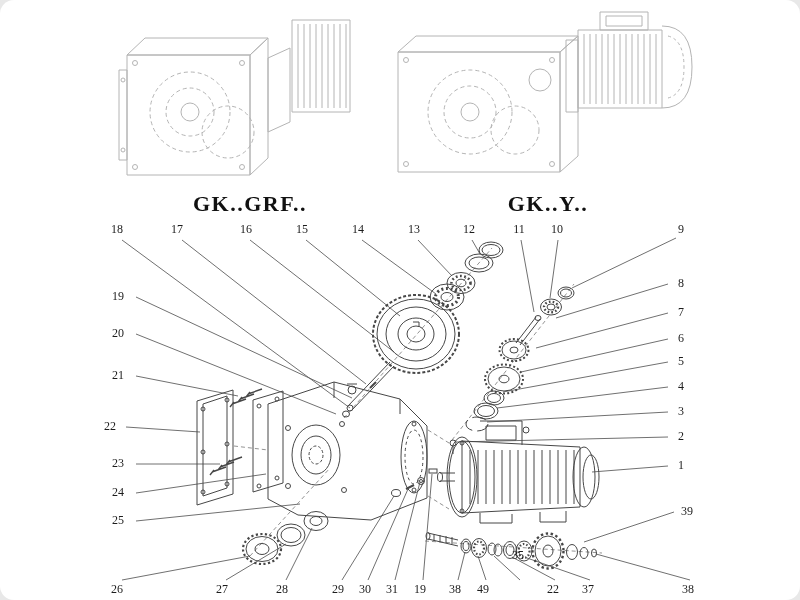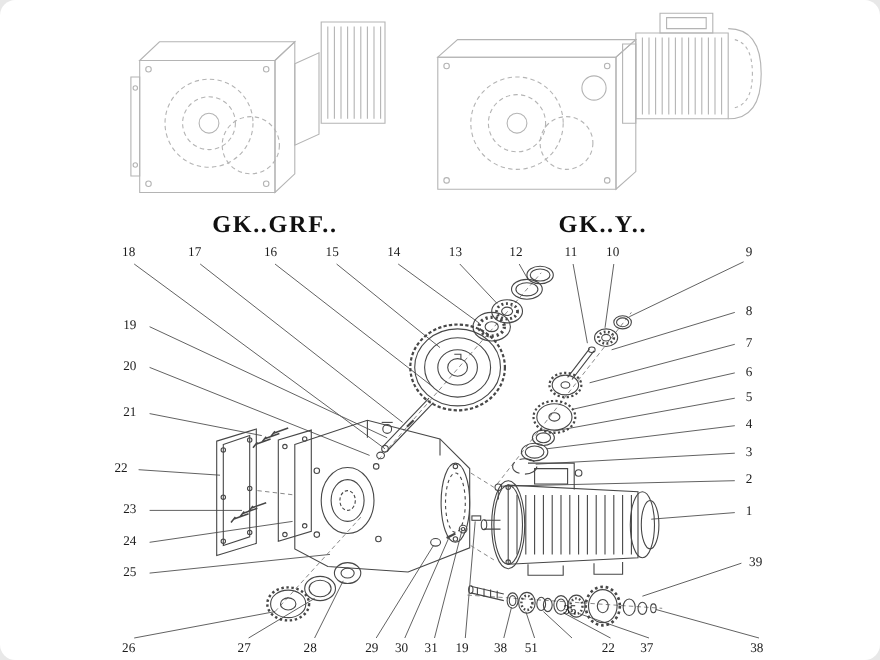--- a/index.html
+++ b/index.html
@@ -320,19 +320,19 @@
 <span class="co" style="left:118px;top:492px">24</span>
 <span class="co" style="left:118px;top:520px">25</span>
 <span class="co" style="left:117px;top:589px">26</span>
 <span class="co" style="left:222px;top:589px">27</span>
 <span class="co" style="left:282px;top:589px">28</span>
 <span class="co" style="left:338px;top:589px">29</span>
 <span class="co" style="left:365px;top:589px">30</span>
 <span class="co" style="left:392px;top:589px">31</span>
 <span class="co" style="left:420px;top:589px">19</span>
 <span class="co" style="left:455px;top:589px">38</span>
-<span class="co" style="left:483px;top:589px">51</span>
+<span class="co" style="left:483px;top:589px">49</span>
 <span class="co" style="left:518px;top:555px">35</span>
 <span class="co" style="left:553px;top:589px">22</span>
 <span class="co" style="left:588px;top:589px">37</span>
 <span class="co" style="left:688px;top:589px">38</span>
 
 </div>
 
 </body></html>

